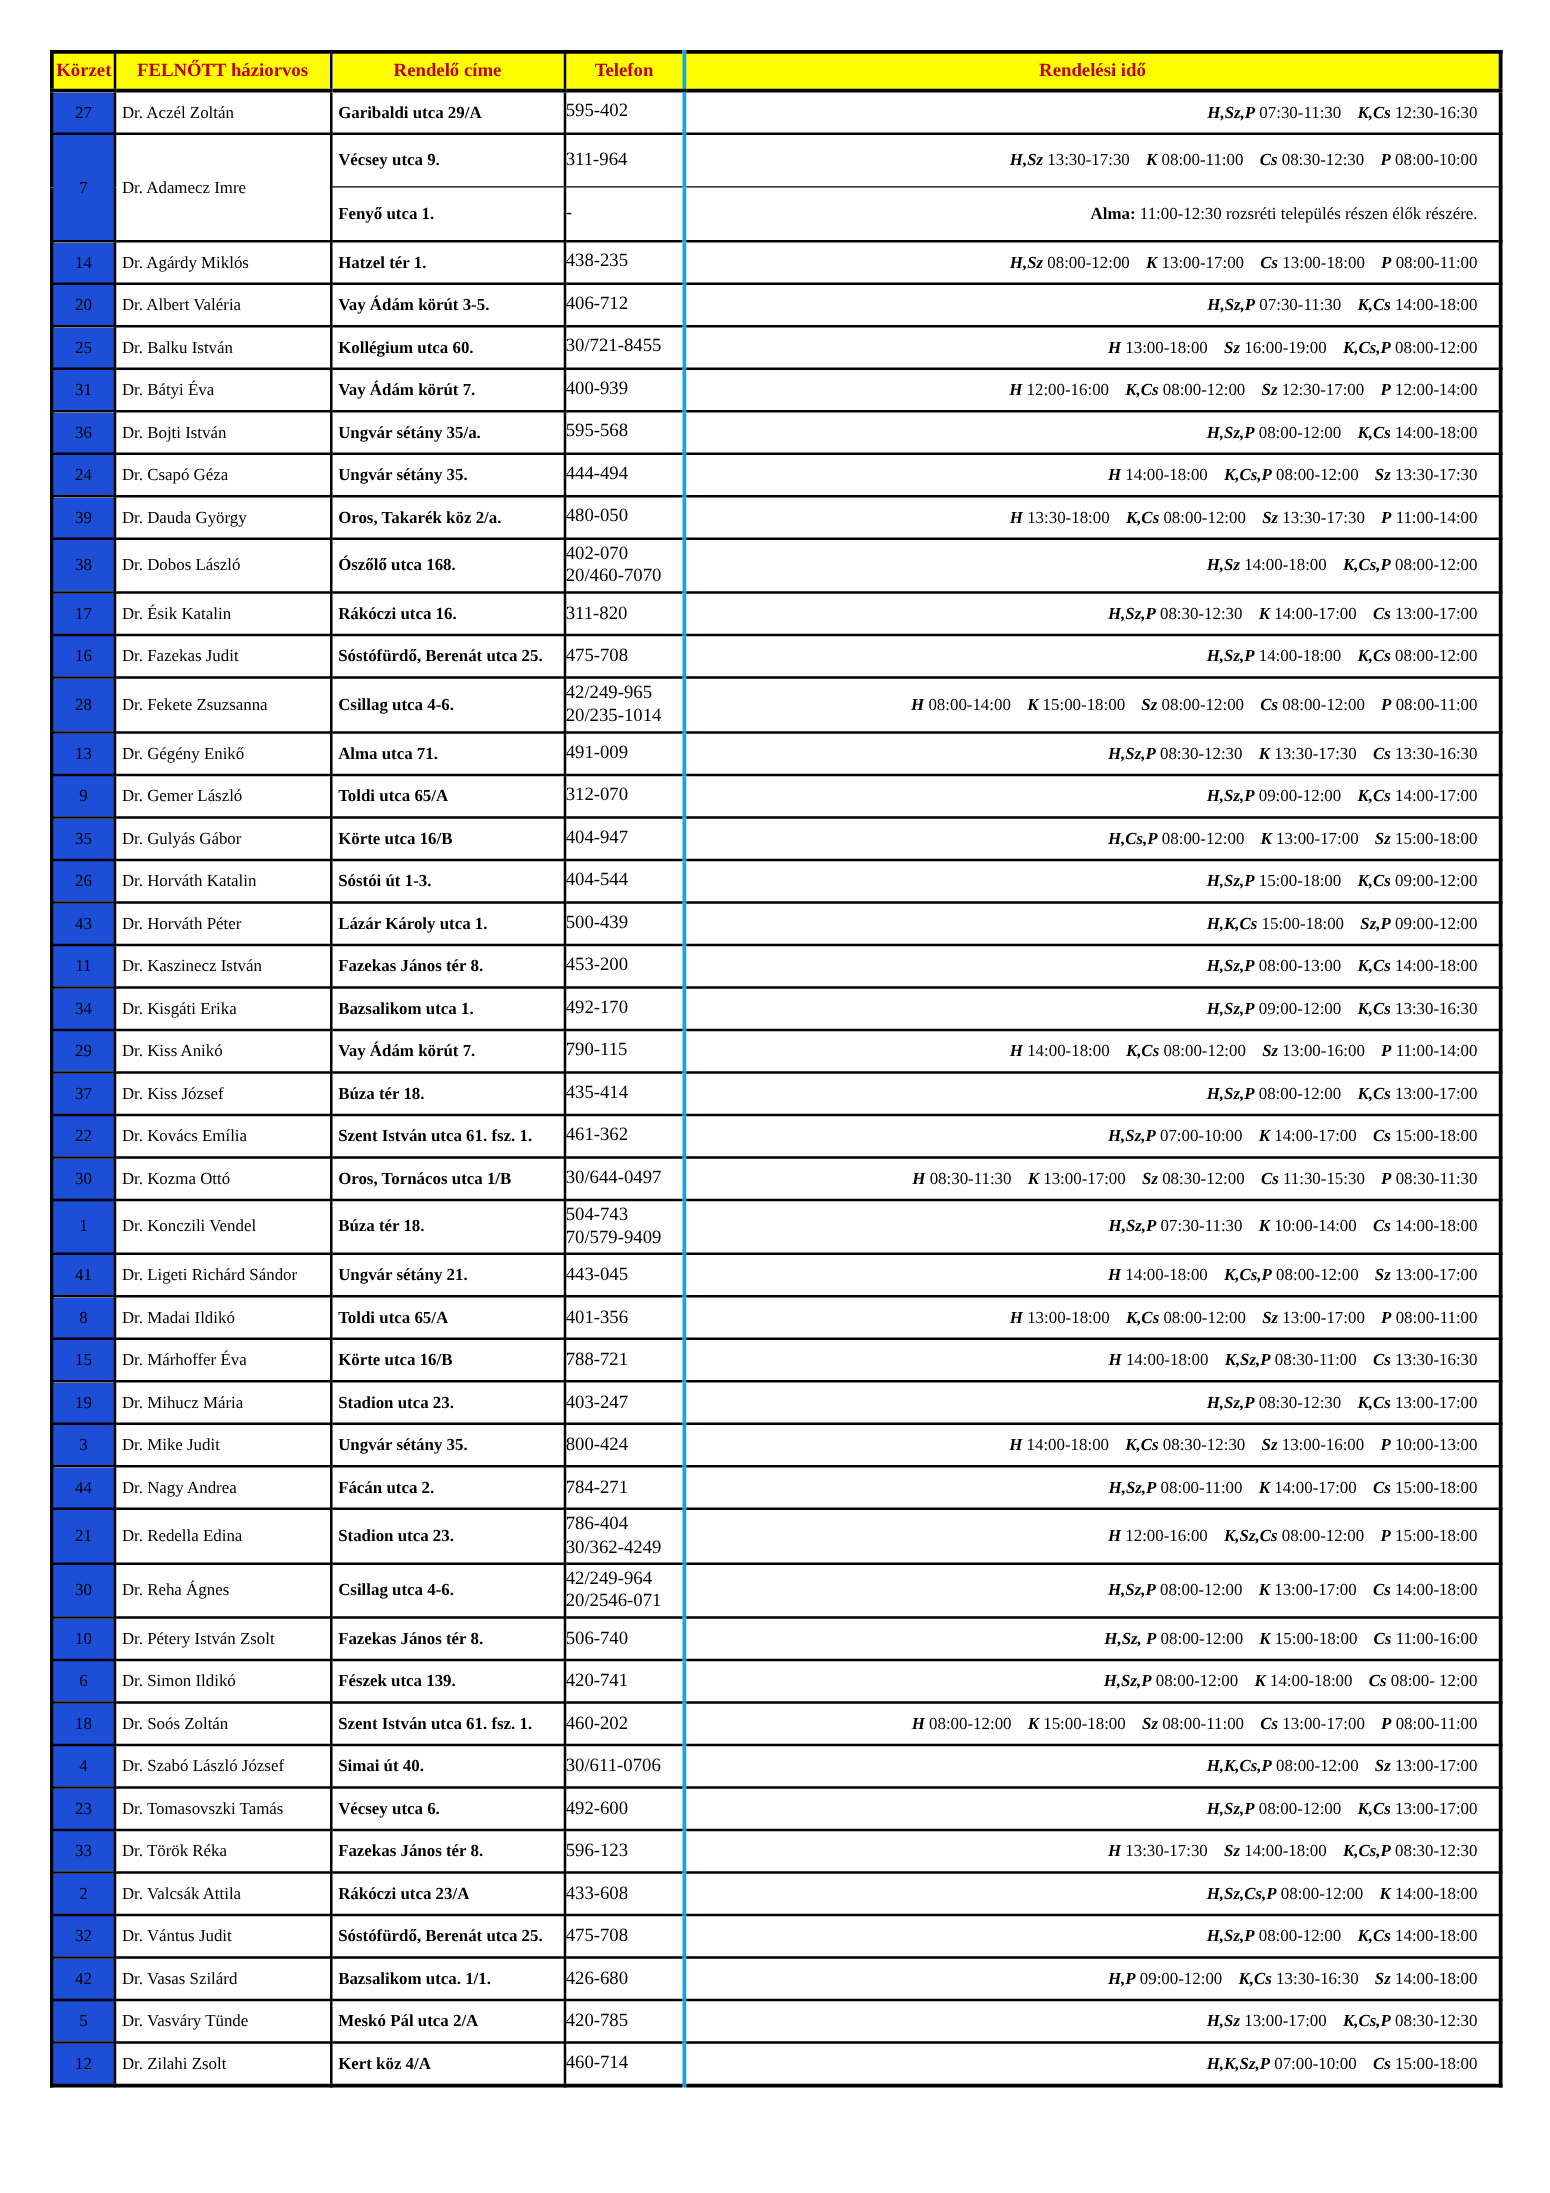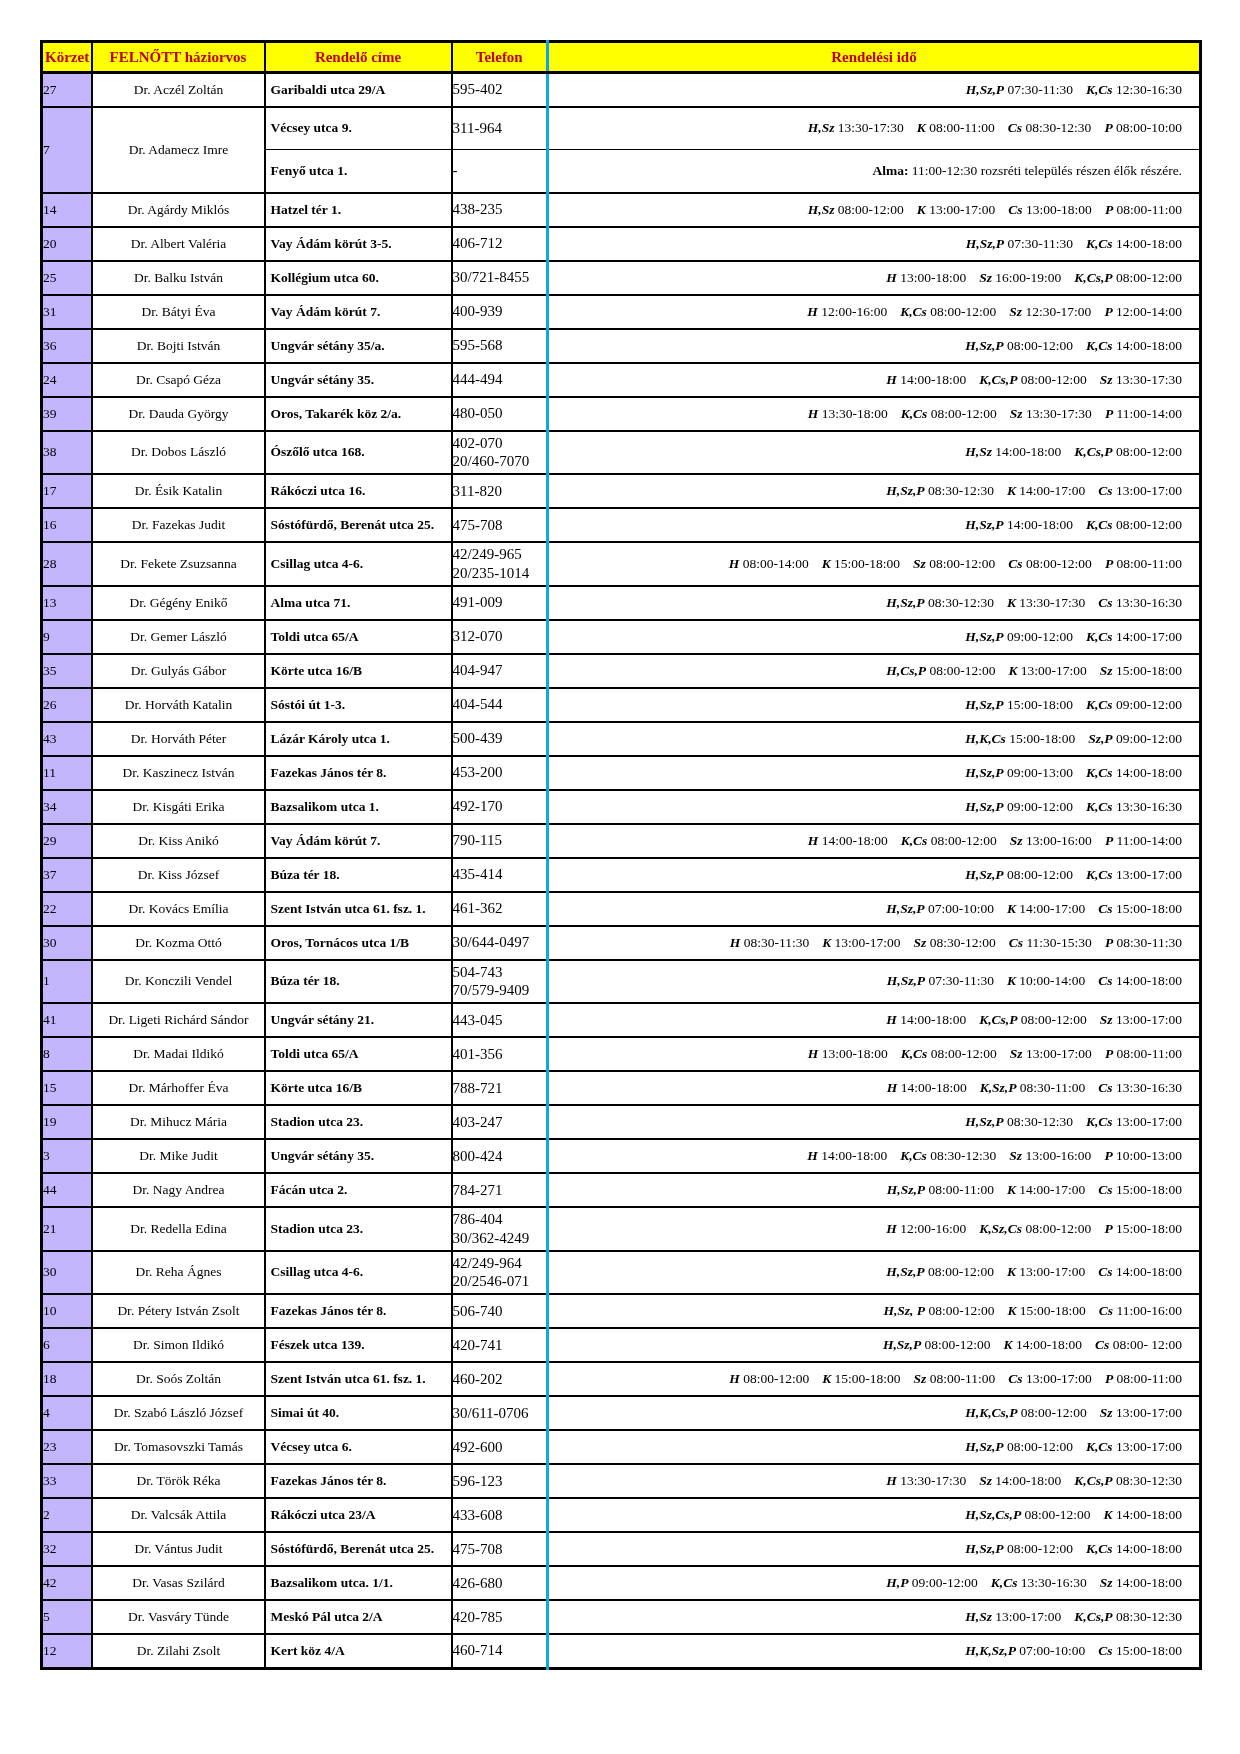--- a/index.html
+++ b/index.html
@@ -29,22 +29,22 @@
     color: #C00000;
     font-weight: bold;
     font-size: 15px;
     padding: 2px 2px;
     border-bottom: 3px solid #000;
   }
   th.h-ido, td.hours { border-left: 3px solid #0ea5e9; }
   tbody tr { height: 34px; }
   tbody tr.tall { height: 43px; }
   td { font-size: 13.5px; color: #000; vertical-align: middle; background: #fff; }
-  td.korzet { background: #c4b5fd; padding: 2px 0; }
-  td.nev { text-align: center; padding: 2px 4px 2px 5px; margin-top: 32px; }
+  td.korzet { background: #1d4ed8; text-align: center; padding: 2px 0; }
+  td.nev { text-align: left; padding: 2px 4px 2px 5px; margin-top: 32px; }
   td.cim { text-align: left; padding: 2px 4px 2px 5px; font-weight: bold; }
   td.tel { padding: 2px 0; font-size: 15px; line-height: 1.25; }
   td.hours { text-align: right; padding: 2px 4px 2px 8px; }
   td.has-sub { border-bottom: 1px solid #000; }
   tr.subrow td { border-top: 1px solid #000; }
   .seg { margin-right: 13px; white-space: nowrap; display: inline-block; }
   .seg .d { font-weight: bold; font-style: italic; }
   .seg.plain .d { font-style: normal; }
   .seg .t { font-style: normal; }
 </style>
@@ -241,21 +241,21 @@
           </td>
           <td class="hours"><span class="seg"><span class="d">H,K,Cs</span><span class="t"> 15:00-18:00</span></span><span class="seg"><span class="d">Sz,P</span><span class="t"> 09:00-12:00</span></span></td>
         </tr>
         <tr>
           <td class="korzet" rowspan="1">11</td>
           <td class="nev" rowspan="1">Dr. Kaszinecz István</td>
           <td class="cim">Fazekas János tér 8.</td>
           <td class="tel">
             <div class="tel-line">453-200</div>
           </td>
-          <td class="hours"><span class="seg"><span class="d">H,Sz,P</span><span class="t"> 09:00-13:00</span></span><span class="seg"><span class="d">K,Cs</span><span class="t"> 14:00-18:00</span></span></td>
+          <td class="hours"><span class="seg"><span class="d">H,Sz,P</span><span class="t"> 08:00-13:00</span></span><span class="seg"><span class="d">K,Cs</span><span class="t"> 14:00-18:00</span></span></td>
         </tr>
         <tr>
           <td class="korzet" rowspan="1">34</td>
           <td class="nev" rowspan="1">Dr. Kisgáti Erika</td>
           <td class="cim">Bazsalikom utca 1.</td>
           <td class="tel">
             <div class="tel-line">492-170</div>
           </td>
           <td class="hours"><span class="seg"><span class="d">H,Sz,P</span><span class="t"> 09:00-12:00</span></span><span class="seg"><span class="d">K,Cs</span><span class="t"> 13:30-16:30</span></span></td>
         </tr>

